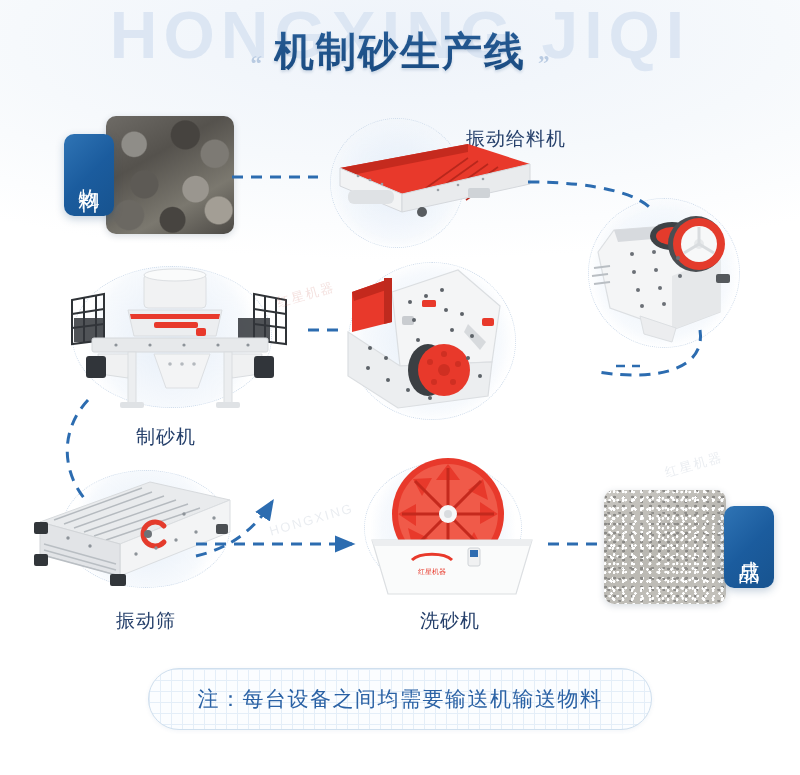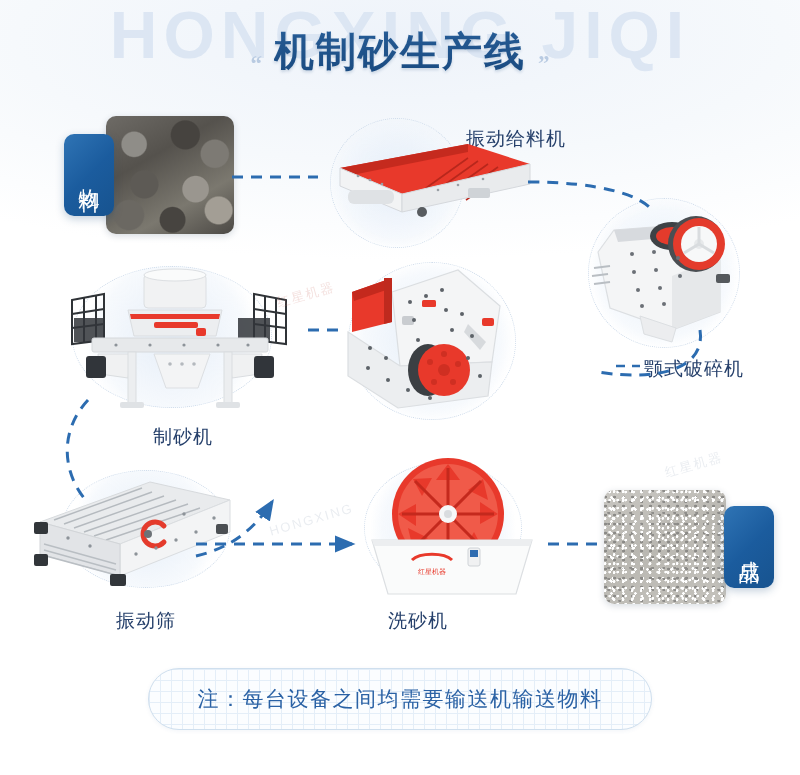--- a/index.html
+++ b/index.html
@@ -303,21 +303,20 @@
           <circle cx="80" cy="92" r="2"></circle>
         <circle cx="62" cy="110" r="2"></circle>
           <circle cx="84" cy="108" r="2"></circle>
         <circle cx="98" cy="62" r="2"></circle>
           <circle cx="100" cy="80" r="2"></circle>
       </g>
 
       <path d="M60,120 L96,132 L92,146 L64,138 Z" fill="#ecedef" stroke="#dcdfe2" stroke-width="1"></path>
     </svg>
   </div>
-  <div class="node-label" style="left:644px; top:356px;">颚式破碎机</div>
 
   <div class="halo" style="left:348px; top:262px; width:168px; height:158px;"></div>
   <div class="equip" style="left:340px; top:258px; width:205px; height:155px; z-index:3;">
     <svg viewBox="0 0 205 155" width="205" height="155">
 
       <path d="M52,34 L118,12 L160,48 L152,104 L60,108 Z" fill="#f4f5f6" stroke="#dbdee1" stroke-width="1.2"></path>
 
       <path d="M12,34 L52,20 L52,64 L12,74 Z" fill="#e8392b"></path>
       <path d="M12,34 L52,20 L52,30 L14,43 Z" fill="#c4291d"></path>
       <path d="M44,20 L52,20 L52,64 L44,66 Z" fill="#bf2a1e"></path>
@@ -408,21 +407,21 @@
 
       <g fill="#8d9399">
         <circle cx="58" cy="79" r="1.6"></circle>
           <circle cx="92" cy="79" r="1.6"></circle>
         <circle cx="126" cy="79" r="1.6"></circle>
           <circle cx="160" cy="79" r="1.6"></circle>
         <circle cx="190" cy="79" r="1.6"></circle>
       </g>
     </svg>
   </div>
-  <div class="node-label" style="left:153px; top:424px;">制砂机</div>
+  <div class="node-label" style="left:136px; top:424px;">制砂机</div>
 
   <div class="halo" style="left:62px; top:470px; width:168px; height:118px;"></div>
   <div class="equip" style="left:24px; top:470px; width:212px; height:126px; z-index:3;">
     <svg viewBox="0 0 212 126" width="212" height="126">
 
       <path d="M16,52 L126,12 L206,30 L96,74 Z" fill="#e9ebed" stroke="#d7dadd"></path>
       <g stroke="#b5babf" stroke-width="1.4">
         <line x1="30" y1="50" x2="118" y2="18"></line>
         <line x1="40" y1="54" x2="128" y2="22"></line>
         <line x1="50" y1="58" x2="140" y2="26"></line>
@@ -498,21 +497,21 @@
       <path d="M16,88 L176,88 L160,142 L32,142 Z" fill="#fafbfb" stroke="#dcdfe2" stroke-width="1.2"></path>
       <path d="M16,88 L176,88 L174,94 L18,94 Z" fill="#eceef0"></path>
 
       <path d="M56,108 a22,10 0 0,1 40,0" stroke="#e8392b" stroke-width="3" fill="none"></path>
       <text x="76" y="122" font-size="7" fill="#e8392b" text-anchor="middle" font-family="Liberation Sans, sans-serif">红星机器</text>
 
       <rect x="112" y="96" width="12" height="18" rx="2" fill="#f0f1f2" stroke="#cfd3d7"></rect>
       <rect x="114" y="98" width="8" height="7" fill="#2f6cb0"></rect>
     </svg>
   </div>
-  <div class="node-label" style="left:388px; top:608px;">洗砂机</div>
+  <div class="node-label" style="left:420px; top:608px;">洗砂机</div>
 
   <div class="photo sand-photo" style="left:604px; top:490px; width:122px; height:114px;"></div>
   <div class="tag-box" style="left:724px; top:506px; width:50px; height:82px;">
     <span class="vtext">成品</span>
   </div>
 
   <div class="brand-wm red" style="left:276px; top:286px;">红星机器</div>
   <div class="brand-wm" style="left:268px; top:512px;">HONGXING</div>
   <div class="brand-wm" style="left:664px; top:456px;">红星机器</div>
 

